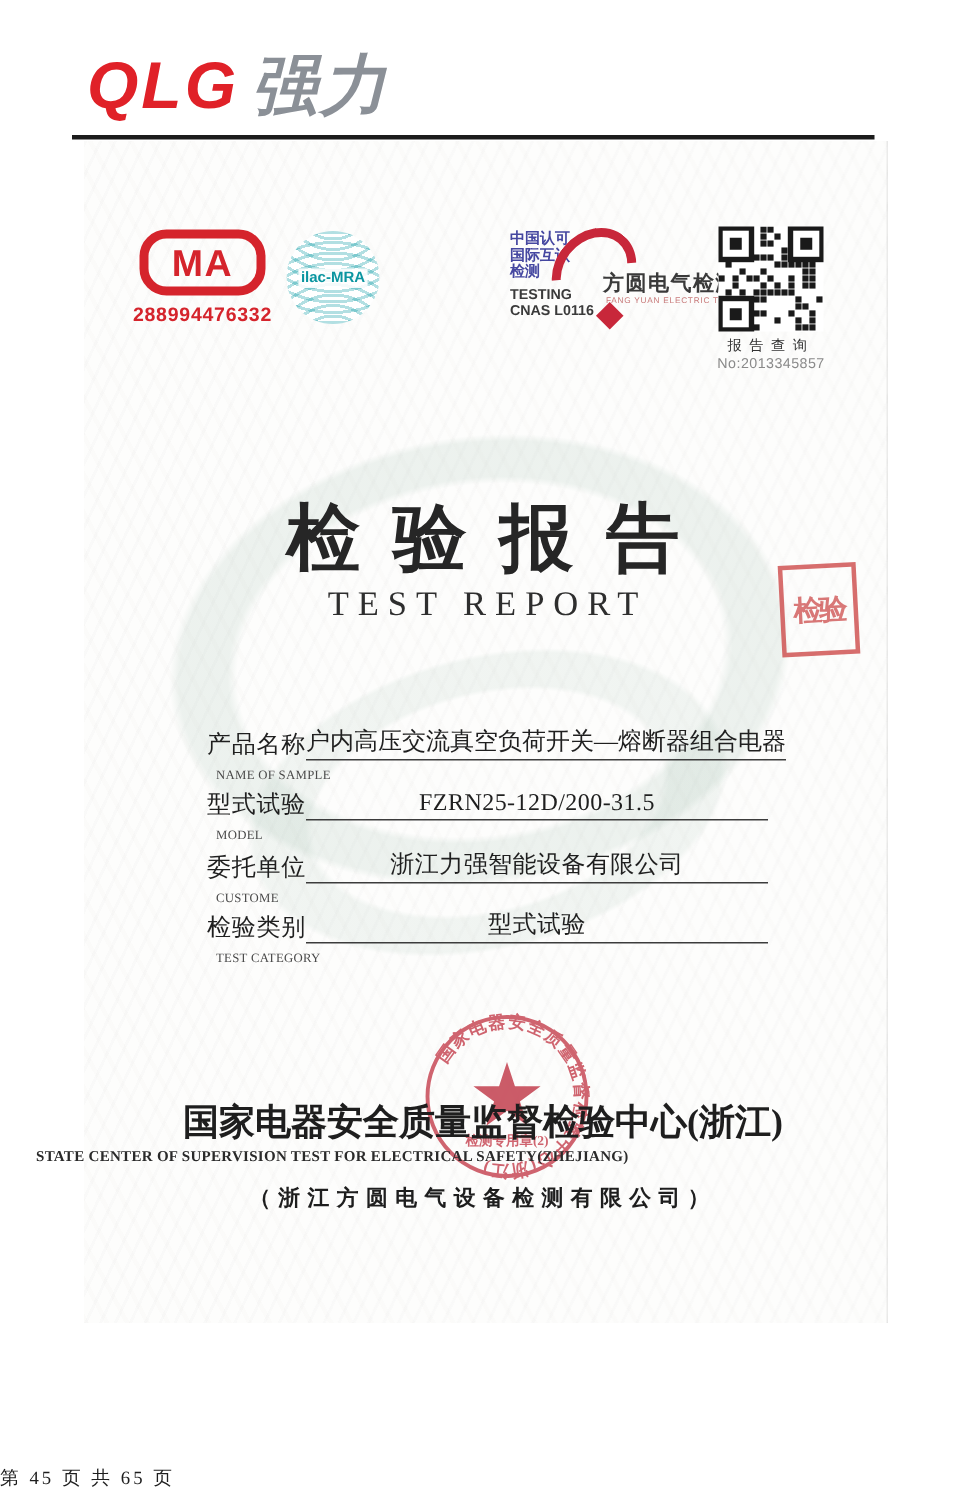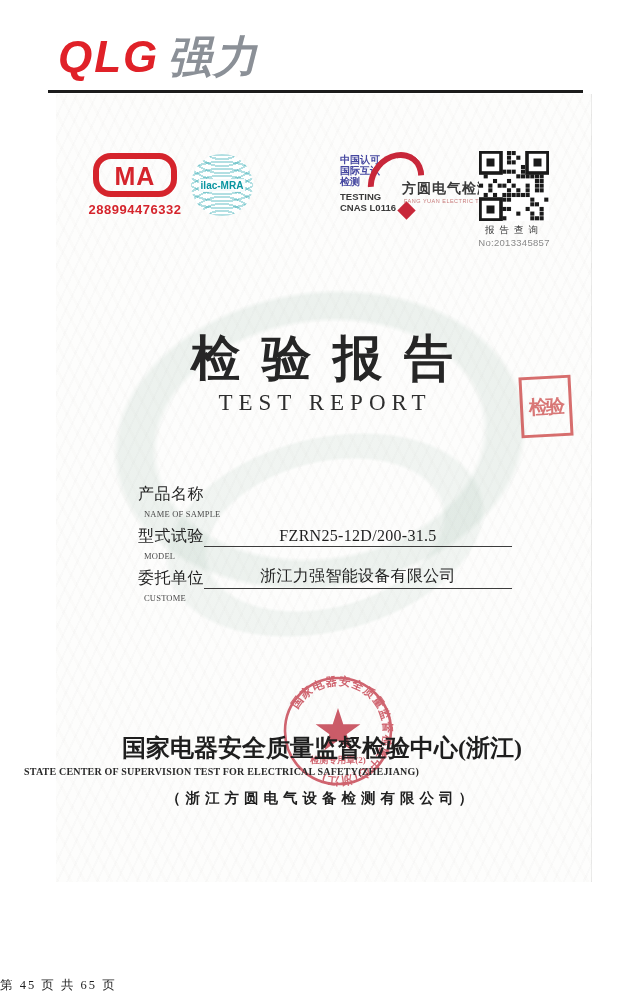--- a/index.html
+++ b/index.html
@@ -211,36 +211,44 @@
 
   <div class="title-cn">检验报告</div>
   <div class="title-en">TEST REPORT</div>
   <div class="stamp-sq">
     <span>检验</span>
   </div>
 
   <div class="frow" style="top:484px">
     <div class="fline">
       <span class="flabel">产品名称</span>
+      <span class="fvalue left">户内高压交流真空负荷开关—熔断器组合电器</span>
     </div>
     <div class="fsub">NAME OF SAMPLE</div>
   </div>
   <div class="frow" style="top:526px">
     <div class="fline">
       <span class="flabel">型式试验</span>
       <span class="fvalue">FZRN25-12D/200-31.5</span>
     </div>
     <div class="fsub">MODEL</div>
   </div>
   <div class="frow" style="top:566px">
     <div class="fline">
       <span class="flabel">委托单位</span>
       <span class="fvalue">浙江力强智能设备有限公司</span>
     </div>
     <div class="fsub">CUSTOME</div>
+  </div>
+  <div class="frow" style="top:606px">
+    <div class="fline">
+      <span class="flabel">检验类别</span>
+      <span class="fvalue">型式试验</span>
+    </div>
+    <div class="fsub">TEST CATEGORY</div>
   </div>
 
   <svg class="seal" viewBox="0 0 114 114">
     <circle cx="57" cy="57" r="53" fill="none" stroke="#c84a57" stroke-width="2.6"></circle>
     <defs>
         <path id="sealcirc" d="M 57,103 A 46,46 0 1 1 57.01,103" transform="rotate(118 57 57)" fill="none"></path>
       </defs>
     <text font-size="11.5" fill="#c84a57" font-weight="bold" letter-spacing="1">
       <textPath href="#sealcirc">国家电器安全质量监督检验中心(浙江)</textPath>
     </text>

